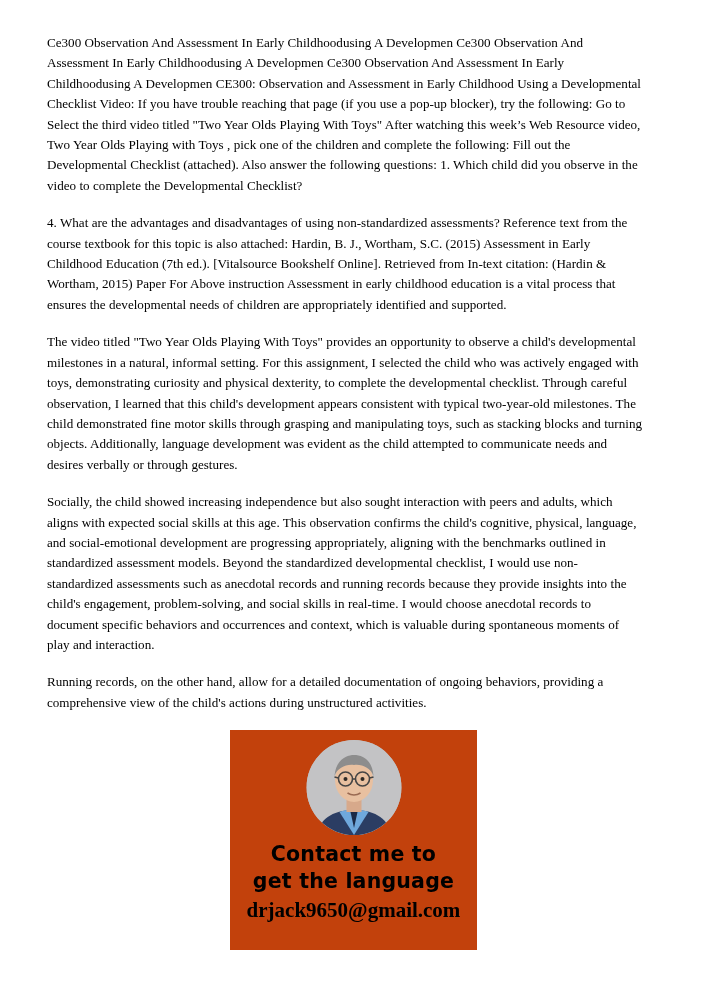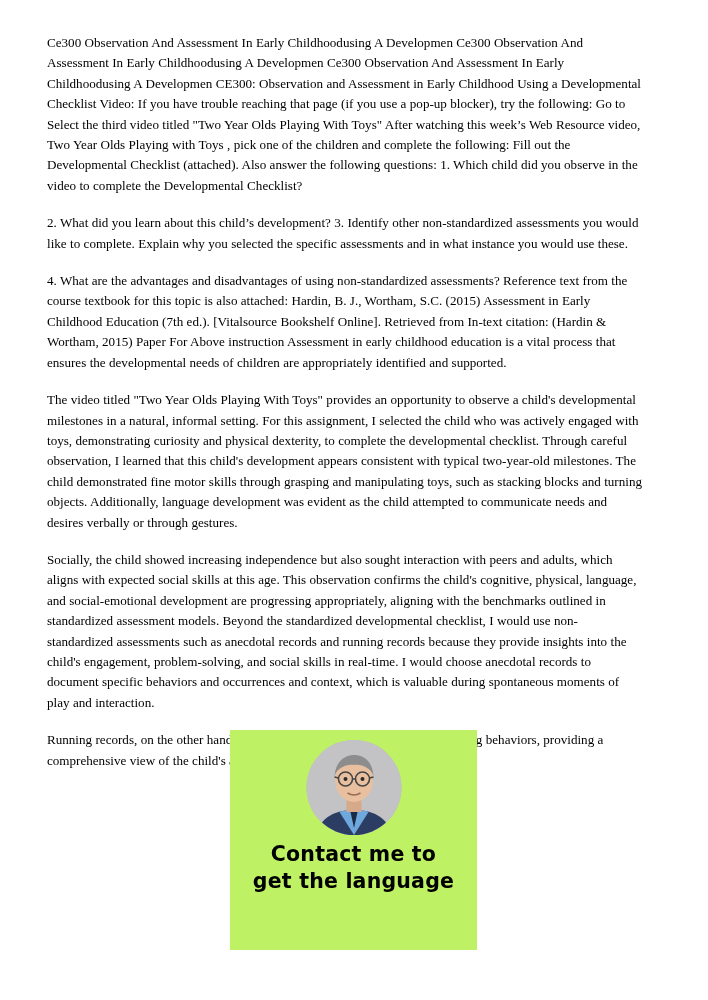--- a/index.html
+++ b/index.html
@@ -40,21 +40,21 @@
   }
   .para:last-child { margin-bottom: 0; }
 
   
   .contact-card {
     position: absolute;
     left: 230px;
     top: 730px;
     width: 247px;
     height: 220px;
-    background: #bef264;
+    background: #c2410c;
     z-index: 5;
     text-align: center;
     overflow: hidden;
   }
   .avatar {
     position: absolute;
     left: 50%;
     top: 10px;
     transform: translateX(-50%);
     width: 95px;
@@ -87,21 +87,20 @@
     color: #000000;
   }
 </style>
 </head>
 <body>
 
 <div class="page">
 
   <div class="doc-body">
     <p class="para">Ce300 Observation And Assessment In Early Childhoodusing A Developmen Ce300 Observation And Assessment In Early Childhoodusing A Developmen Ce300 Observation And Assessment In Early Childhoodusing A Developmen CE300: Observation and Assessment in Early Childhood Using a Developmental Checklist Video: If you have trouble reaching that page (if you use a pop-up blocker), try the following: Go to Select the third video titled "Two Year Olds Playing With Toys" After watching this week’s Web Resource video, Two Year Olds Playing with Toys , pick one of the children and complete the following: Fill out the Developmental Checklist (attached). Also answer the following questions: 1. Which child did you observe in the video to complete the Developmental Checklist?</p>
-    <p class="para">2. What did you learn about this child’s development? 3. Identify other non-standardized assessments you would like to complete. Explain why you selected the specific assessments and in what instance you would use these.</p>
     <p class="para">4. What are the advantages and disadvantages of using non-standardized assessments? Reference text from the course textbook for this topic is also attached: Hardin, B. J., Wortham, S.C. (2015) Assessment in Early Childhood Education (7th ed.). [Vitalsource Bookshelf Online]. Retrieved from In-text citation: (Hardin &amp; Wortham, 2015) Paper For Above instruction Assessment in early childhood education is a vital process that ensures the developmental needs of children are appropriately identified and supported.</p>
     <p class="para">The video titled "Two Year Olds Playing With Toys" provides an opportunity to observe a child's developmental milestones in a natural, informal setting. For this assignment, I selected the child who was actively engaged with toys, demonstrating curiosity and physical dexterity, to complete the developmental checklist. Through careful observation, I learned that this child's development appears consistent with typical two-year-old milestones. The child demonstrated fine motor skills through grasping and manipulating toys, such as stacking blocks and turning objects. Additionally, language development was evident as the child attempted to communicate needs and desires verbally or through gestures.</p>
     <p class="para">Socially, the child showed increasing independence but also sought interaction with peers and adults, which aligns with expected social skills at this age. This observation confirms the child's cognitive, physical, language, and social-emotional development are progressing appropriately, aligning with the benchmarks outlined in standardized assessment models. Beyond the standardized developmental checklist, I would use non-standardized assessments such as anecdotal records and running records because they provide insights into the child's engagement, problem-solving, and social skills in real-time. I would choose anecdotal records to document specific behaviors and occurrences and context, which is valuable during spontaneous moments of play and interaction.</p>
     <p class="para">Running records, on the other hand, allow for a detailed documentation of ongoing behaviors, providing a comprehensive view of the child's actions during unstructured activities.</p>
   </div>
 
   <div class="contact-card">
     <div class="avatar">
       <svg width="95" height="95" viewBox="0 0 95 95" xmlns="http://www.w3.org/2000/svg">
         <rect x="0" y="0" width="95" height="95" fill="#c3c3c5"></rect>
@@ -123,15 +122,16 @@
         <line x1="63" y1="38" x2="67" y2="37" stroke="#444" stroke-width="1.6"></line>
 
         <circle cx="39" cy="39" r="2" fill="#2e2a26"></circle>
         <circle cx="56" cy="39" r="2" fill="#2e2a26"></circle>
 
         <path d="M41 53 Q47.5 57 54 53" fill="none" stroke="#9a6a52" stroke-width="1.6"></path>
       </svg>
     </div>
     <div class="contact-line contact-line-1">Contact me to</div>
     <div class="contact-line contact-line-2">get the language</div>
+    <div class="contact-email">drjack9650@gmail.com</div>
   </div>
 
 </div>
 
 </body></html>

